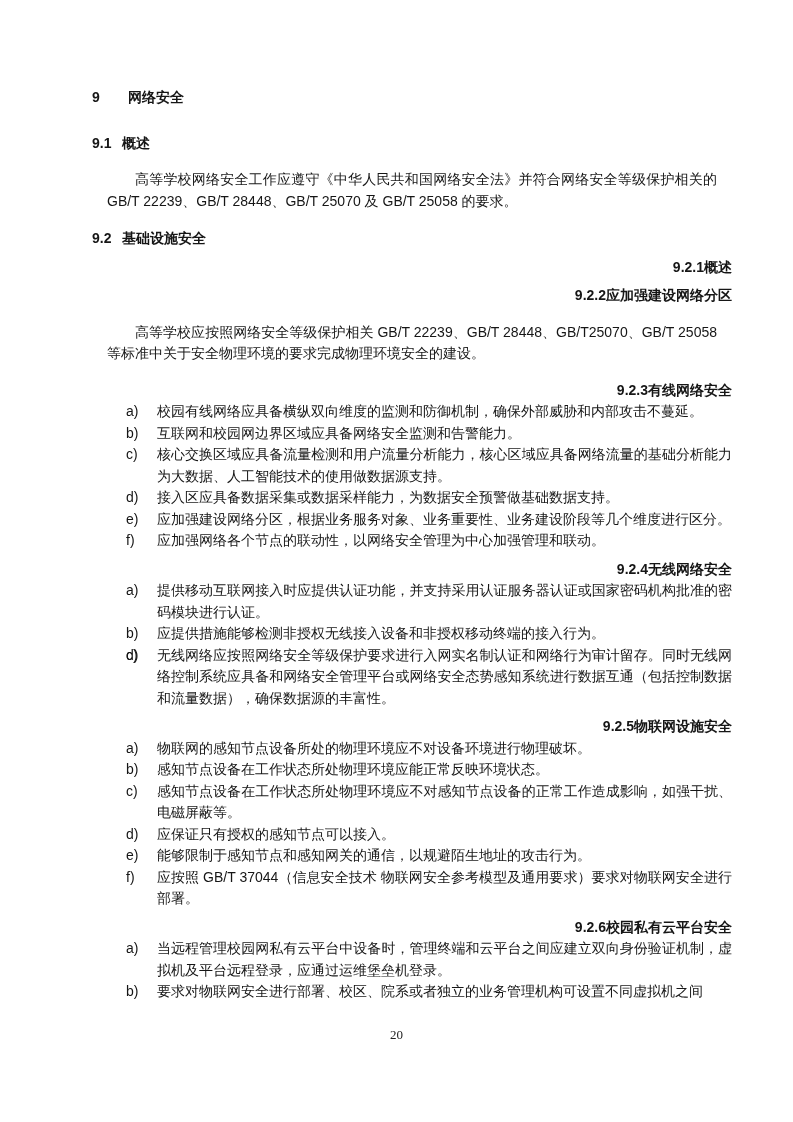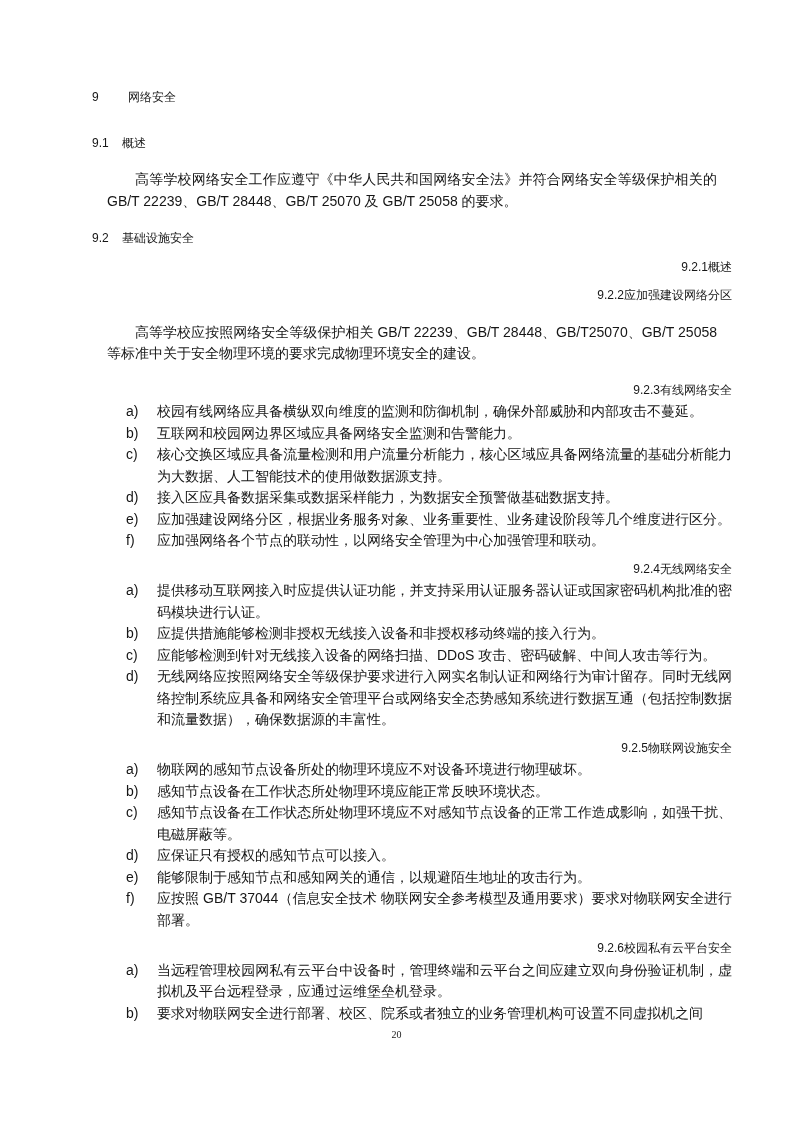--- a/index.html
+++ b/index.html
@@ -14,22 +14,22 @@
     line-height: 21.5px;
     overflow: hidden;
   }
   .content {
     position: absolute;
     left: 92px;
     top: 87px;
     width: 640px;
   }
   h1, h2, h3 {
-    font-size: 12px;
-    font-weight: 400;
+    font-size: 14px;
+    font-weight: 700;
     line-height: 21.5px;
     padding: 0;
   }
   h1 { margin: 0 0 24px 0; }
   h2 { margin: 16px 0 0 0; }
   h3 { margin: 7px 0 0 0; text-align: right; }
   .num  { display: inline-block; }
   h1 .num { min-width: 36px; }
   h2 .num { min-width: 30px; }
   h3 .num { min-width: 60px; }
@@ -49,21 +49,21 @@
     left: 34px;
     top: 0;
   }
   .page-num {
     position: absolute;
     top: 1024px;
     left: 0;
     width: 100%;
     text-align: center;
     font-family: "Liberation Serif", "DejaVu Serif", serif;
-    font-size: 10px;
+    font-size: 13px;
     color: #222222;
   }
 </style>
 </head>
 <body>
 
 <div class="page">
   <main class="content">
 
     <h1>
@@ -99,21 +99,21 @@
       <div class="li"><span class="li-label">e)</span><span class="li-text">应加强建设网络分区，根据业务服务对象、业务重要性、业务建设阶段等几个维度进行区分。</span></div>
       <div class="li"><span class="li-label">f)</span><span class="li-text">应加强网络各个节点的联动性，以网络安全管理为中心加强管理和联动。</span></div>
     </div>
 
     <h3>
       <span class="num">9.2.4</span><span>无线网络安全</span>
     </h3>
     <div class="list">
       <div class="li"><span class="li-label">a)</span><span class="li-text">提供移动互联网接入时应提供认证功能，并支持采用认证服务器认证或国家密码机构批准的密码模块进行认证。</span></div>
       <div class="li"><span class="li-label">b)</span><span class="li-text">应提供措施能够检测非授权无线接入设备和非授权移动终端的接入行为。</span></div>
-      <div class="li"><span class="li-label">c)</span><span class="li-text">应能够检测到针对无线接入设备的网络扫描、DDoS 攻击、密码破解、中间人攻击等行为。</span></div>
+      <div class="li"><span class="li-label">c)</span></div>
       <div class="li"><span class="li-label">d)</span><span class="li-text">无线网络应按照网络安全等级保护要求进行入网实名制认证和网络行为审计留存。同时无线网络控制系统应具备和网络安全管理平台或网络安全态势感知系统进行数据互通（包括控制数据和流量数据），确保数据源的丰富性。</span></div>
     </div>
 
     <h3>
       <span class="num">9.2.5</span><span>物联网设施安全</span>
     </h3>
     <div class="list">
       <div class="li"><span class="li-label">a)</span><span class="li-text">物联网的感知节点设备所处的物理环境应不对设备环境进行物理破坏。</span></div>
       <div class="li"><span class="li-label">b)</span><span class="li-text">感知节点设备在工作状态所处物理环境应能正常反映环境状态。</span></div>
       <div class="li"><span class="li-label">c)</span><span class="li-text">感知节点设备在工作状态所处物理环境应不对感知节点设备的正常工作造成影响，如强干扰、电磁屏蔽等。</span></div>

